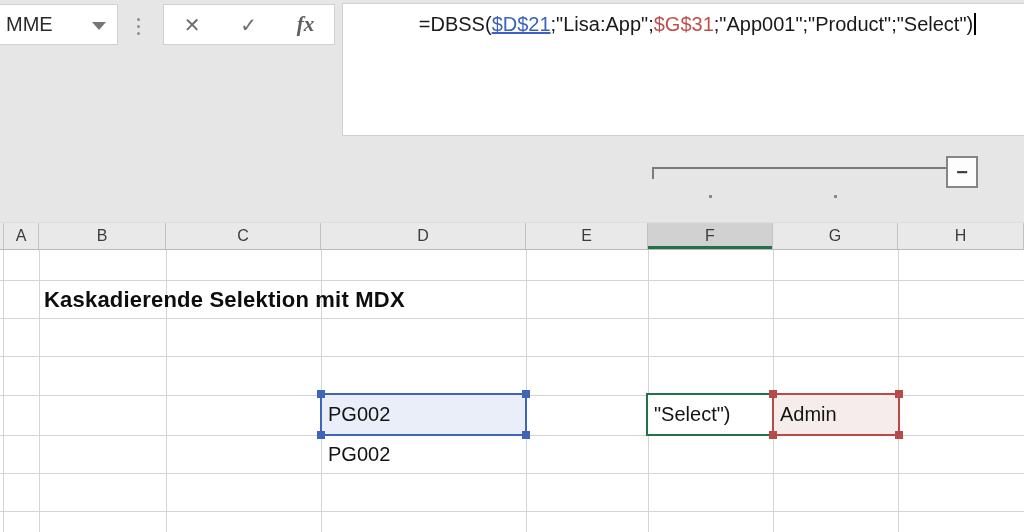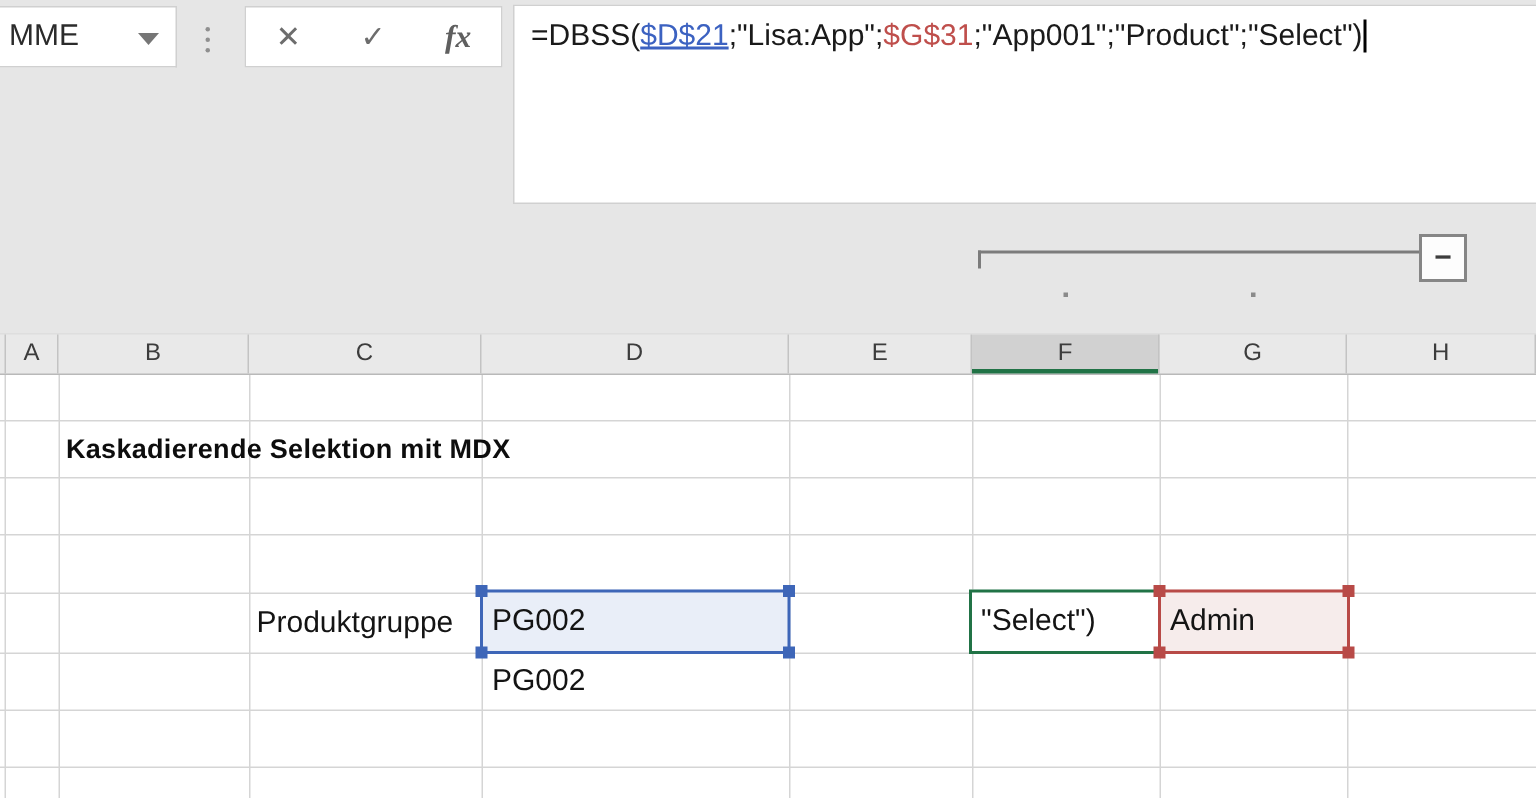--- a/index.html
+++ b/index.html
@@ -1,18 +1,18 @@
 <!DOCTYPE html>
 <html><head>
 <meta charset="utf-8">
 <style>
   html,body { margin:0; padding:0; background:#ffffff; }
   #stage {
     position:relative; width:1024px; height:532px; overflow:hidden;
-    background:#ffffff; font-family:"Liberation Sans", sans-serif;
+    background:#ffffff; font-family:"Liberation Sans", sans-serif;text-align:center;
     -webkit-font-smoothing:antialiased;
   }
   
   .topbar { position:absolute; left:0; top:0; width:1024px; height:222px; background:#e6e6e6; }
   .namebox {
     position:absolute; left:0; top:4px; width:118px; height:41px; background:#fff;
     border:1px solid #d0d0d0; border-left:none; box-sizing:border-box;
     display:flex; align-items:center;
   }
   .namebox .txt { font-size:20px; color:#2b2b2b; padding-left:6px; }
@@ -57,21 +57,21 @@
     position:absolute; top:0; height:26px; display:flex; align-items:center; justify-content:center;
     font-size:16px; color:#3c3c3c; border-right:1px solid #c3c3c3; box-sizing:border-box;
   }
   .ch.first { border-left:1px solid #c3c3c3; }
   .ch.sel { background:#d1d1d1; box-shadow: inset 0 -3px 0 #217346; }
   
   .grid { position:absolute; left:0; top:250px; width:1024px; height:282px; background:#fff; }
   .gv { position:absolute; top:0; width:1px; height:282px; background:#d5d5d5; }
   .gh { position:absolute; left:0; width:1024px; height:1px; background:#d5d5d5; }
   .cell { position:absolute; display:flex; align-items:center; color:#141414; font-size:20px; }
-  .cell.title { font-weight:bold; font-size:18px; color:#0d0d0d; letter-spacing:0.2px; }
+  .cell.title { font-weight:bold; font-size:22px; color:#0d0d0d; letter-spacing:0.2px; }
   .selbox { position:absolute; box-sizing:border-box; display:flex; align-items:center; font-size:20px; color:#141414; }
   .selbox .inner { padding-left:6px; }
   .box-blue  { left:320px; top:143px; width:207px; height:43px; border:2px solid #3e66b8; background:#e9eef8; }
   .box-green { left:646px; top:143px; width:128px; height:43px; border:2px solid #217346; background:#ffffff; }
   .box-red   { left:772px; top:143px; width:128px; height:43px; border:2px solid #b84a47; background:#f6eceb; }
   .hd { position:absolute; width:8px; height:8px; }
   .hd.tl { left:-5px; top:-5px; } .hd.tr { right:-5px; top:-5px; }
   .hd.bl { left:-5px; bottom:-5px; } .hd.br { right:-5px; bottom:-5px; }
   .hd.blue { background:#3e66b8; } .hd.red { background:#b84a47; }
 </style>
@@ -135,21 +135,20 @@
 
     <div class="gh" style="top:30px;"></div>
     <div class="gh" style="top:68px;"></div>
     <div class="gh" style="top:106px;"></div>
     <div class="gh" style="top:145px;"></div>
     <div class="gh" style="top:185px;"></div>
     <div class="gh" style="top:223px;"></div>
     <div class="gh" style="top:261px;"></div>
 
     <div class="cell title" style="left:44px; top:31px; height:37px;">Kaskadierende Selektion mit MDX</div>
-    <div class="cell" style="left:171px; top:145px; height:40px;">Produktgruppe</div>
     <div class="cell" style="left:328px; top:185px; height:38px;">PG002</div>
 
     <div class="selbox box-blue">
       <span class="inner">PG002</span>
       <span class="hd blue tl"></span>
       <span class="hd blue tr"></span>
       <span class="hd blue bl"></span>
       <span class="hd blue br"></span>
     </div>
 

